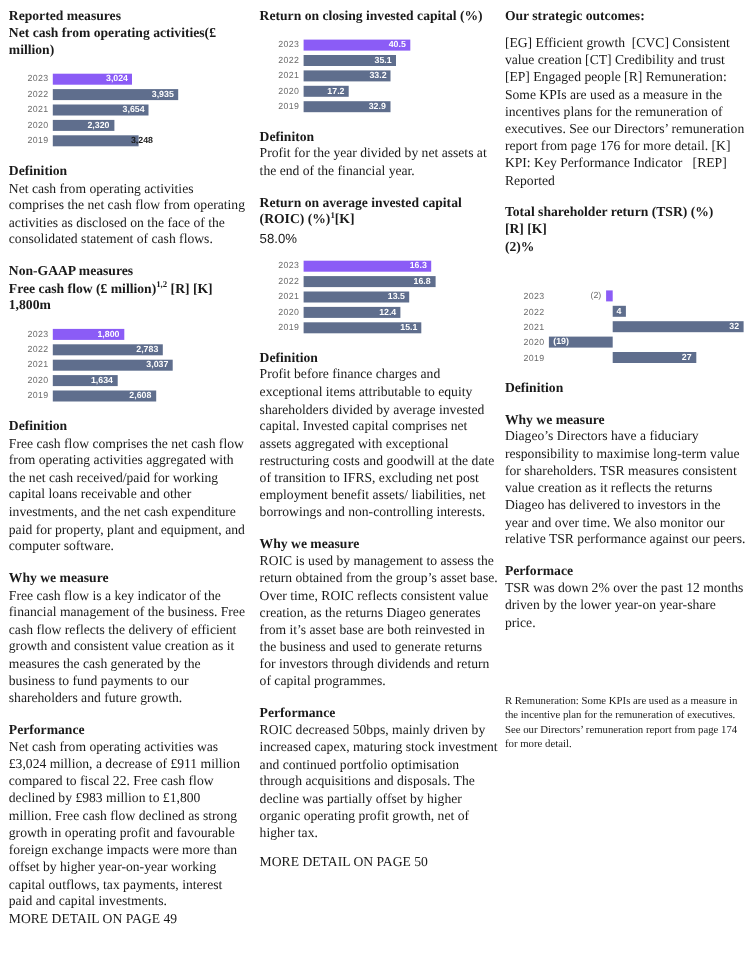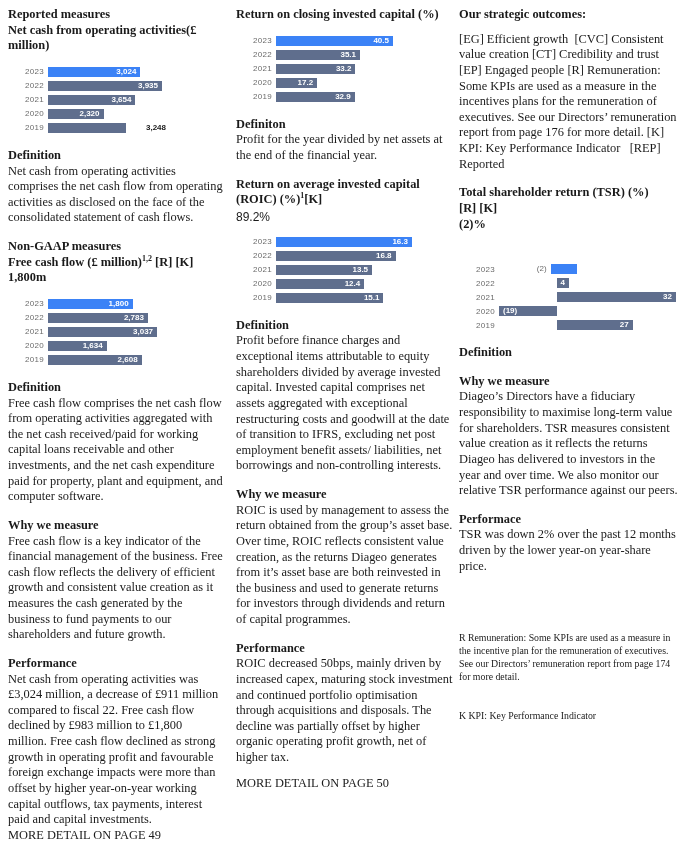--- a/index.html
+++ b/index.html
@@ -18,21 +18,21 @@
   sup{font-size:8px;line-height:0;}
 
   .sansval{font-family:"Liberation Sans", sans-serif;font-size:12px;margin:2px 0 0;}
 
   .chart{margin:11px 0 4px 17px;}
   .crow{display:flex;align-items:center;height:14px;}
   .cyear{flex:0 0 20px;font-family:"Liberation Sans", sans-serif;font-size:8px;
          color:#6b6b6b;letter-spacing:.3px;margin-right:3px;}
   .cplot{position:relative;width:158px;height:10px;}
   .cbar{position:absolute;top:0;height:10px;background:#5f6e8d;}
-  .cbar.dark{background:#3b82f6;padding-left:20px;}
+  .cbar.dark{background:#8b5cf6;}
   .cval-in{position:absolute;top:0;font-family:"Liberation Sans", sans-serif;font-size:8px;
            font-weight:bold;color:#ffffff;line-height:10px;}
   .cval-out{position:absolute;top:0;font-family:"Liberation Sans", sans-serif;font-size:8px;
             line-height:10px;white-space:nowrap;}
   .cval-out.pos{color:#1a1a1a;font-weight:bold;}
   .cval-out.neg{color:#6b6b6b;}
 
   .footnote{font-size:9.8px;line-height:1.34;margin-top:30px;white-space:pre-wrap;}
   .fnl{margin:0;}
 </style>
@@ -75,21 +75,21 @@
           <div class="cplot">
             <div class="cbar" style="width: 55.5394px; left: 0px;">
               <span class="cval-in" style="right: 4px;">2,320</span>
             </div>
           </div>
         </div>
         <div class="crow">
           <span class="cyear">2019</span>
           <div class="cplot">
             <div class="cbar" style="width: 77.7552px; left: 0px;"></div>
-            <span class="cval-out pos" style="left: 98px;">3,248</span>
+            <span class="cval-out pos" style="left: 71px;">3,248</span>
           </div>
         </div>
       </div>
 
     <h3 class="h gap">Definition</h3>
     <p class="p">Net cash from operating activities comprises the net cash flow from operating activities as disclosed on the face of the consolidated statement of cash flows.</p>
 
     <h2 class="h gap">Non-GAAP measures</h2>
     <h2 class="h nowrap"><span>Free cash flow (£ million)</span><sup>1,2</sup><span> [R] [K]</span></h2>
     <h2 class="h">1,800m</h2>
@@ -191,21 +191,21 @@
               <span class="cval-in" style="right: 4px;">32.9</span>
             </div>
           </div>
         </div>
       </div>
 
     <h3 class="h gap">Definiton</h3>
     <p class="p">Profit for the year divided by net assets at the end of the financial year.</p>
 
     <h2 class="h gap"><span>Return on average invested capital (ROIC) (%)</span><sup>1</sup><span>[K]</span></h2>
-    <p class="sansval">89.2%</p>
+    <p class="sansval">58.0%</p>
 
     <div class="chart">
         <div class="crow">
           <span class="cyear">2023</span>
           <div class="cplot">
             <div class="cbar dark" style="width: 116.009px; left: 0px;">
               <span class="cval-in" style="right: 4px;">16.3</span>
             </div>
           </div>
         </div>
@@ -308,17 +308,16 @@
     <h3 class="h gap">Definition</h3>
 
     <h3 class="h gap">Why we measure</h3>
     <p class="p">Diageo’s Directors have a fiduciary responsibility to maximise long-term value for shareholders. TSR measures consistent value creation as it reflects the returns Diageo has delivered to investors in the year and over time. We also monitor our relative TSR performance against our peers.</p>
 
     <h3 class="h gap">Performace</h3>
     <p class="p">TSR was down 2% over the past 12 months driven by the lower year-on year-share price.</p>
 
     <div class="footnote">
       <p class="fnl">R Remuneration: Some KPIs are used as a measure in the incentive plan for the remuneration of executives. See our Directors’ remuneration report from page 174 for more detail.</p>
-      <p class="fnl">K KPI: Key Performance Indicator</p>
     </div>
   </section>
 
 </div>
 
 </body></html>

